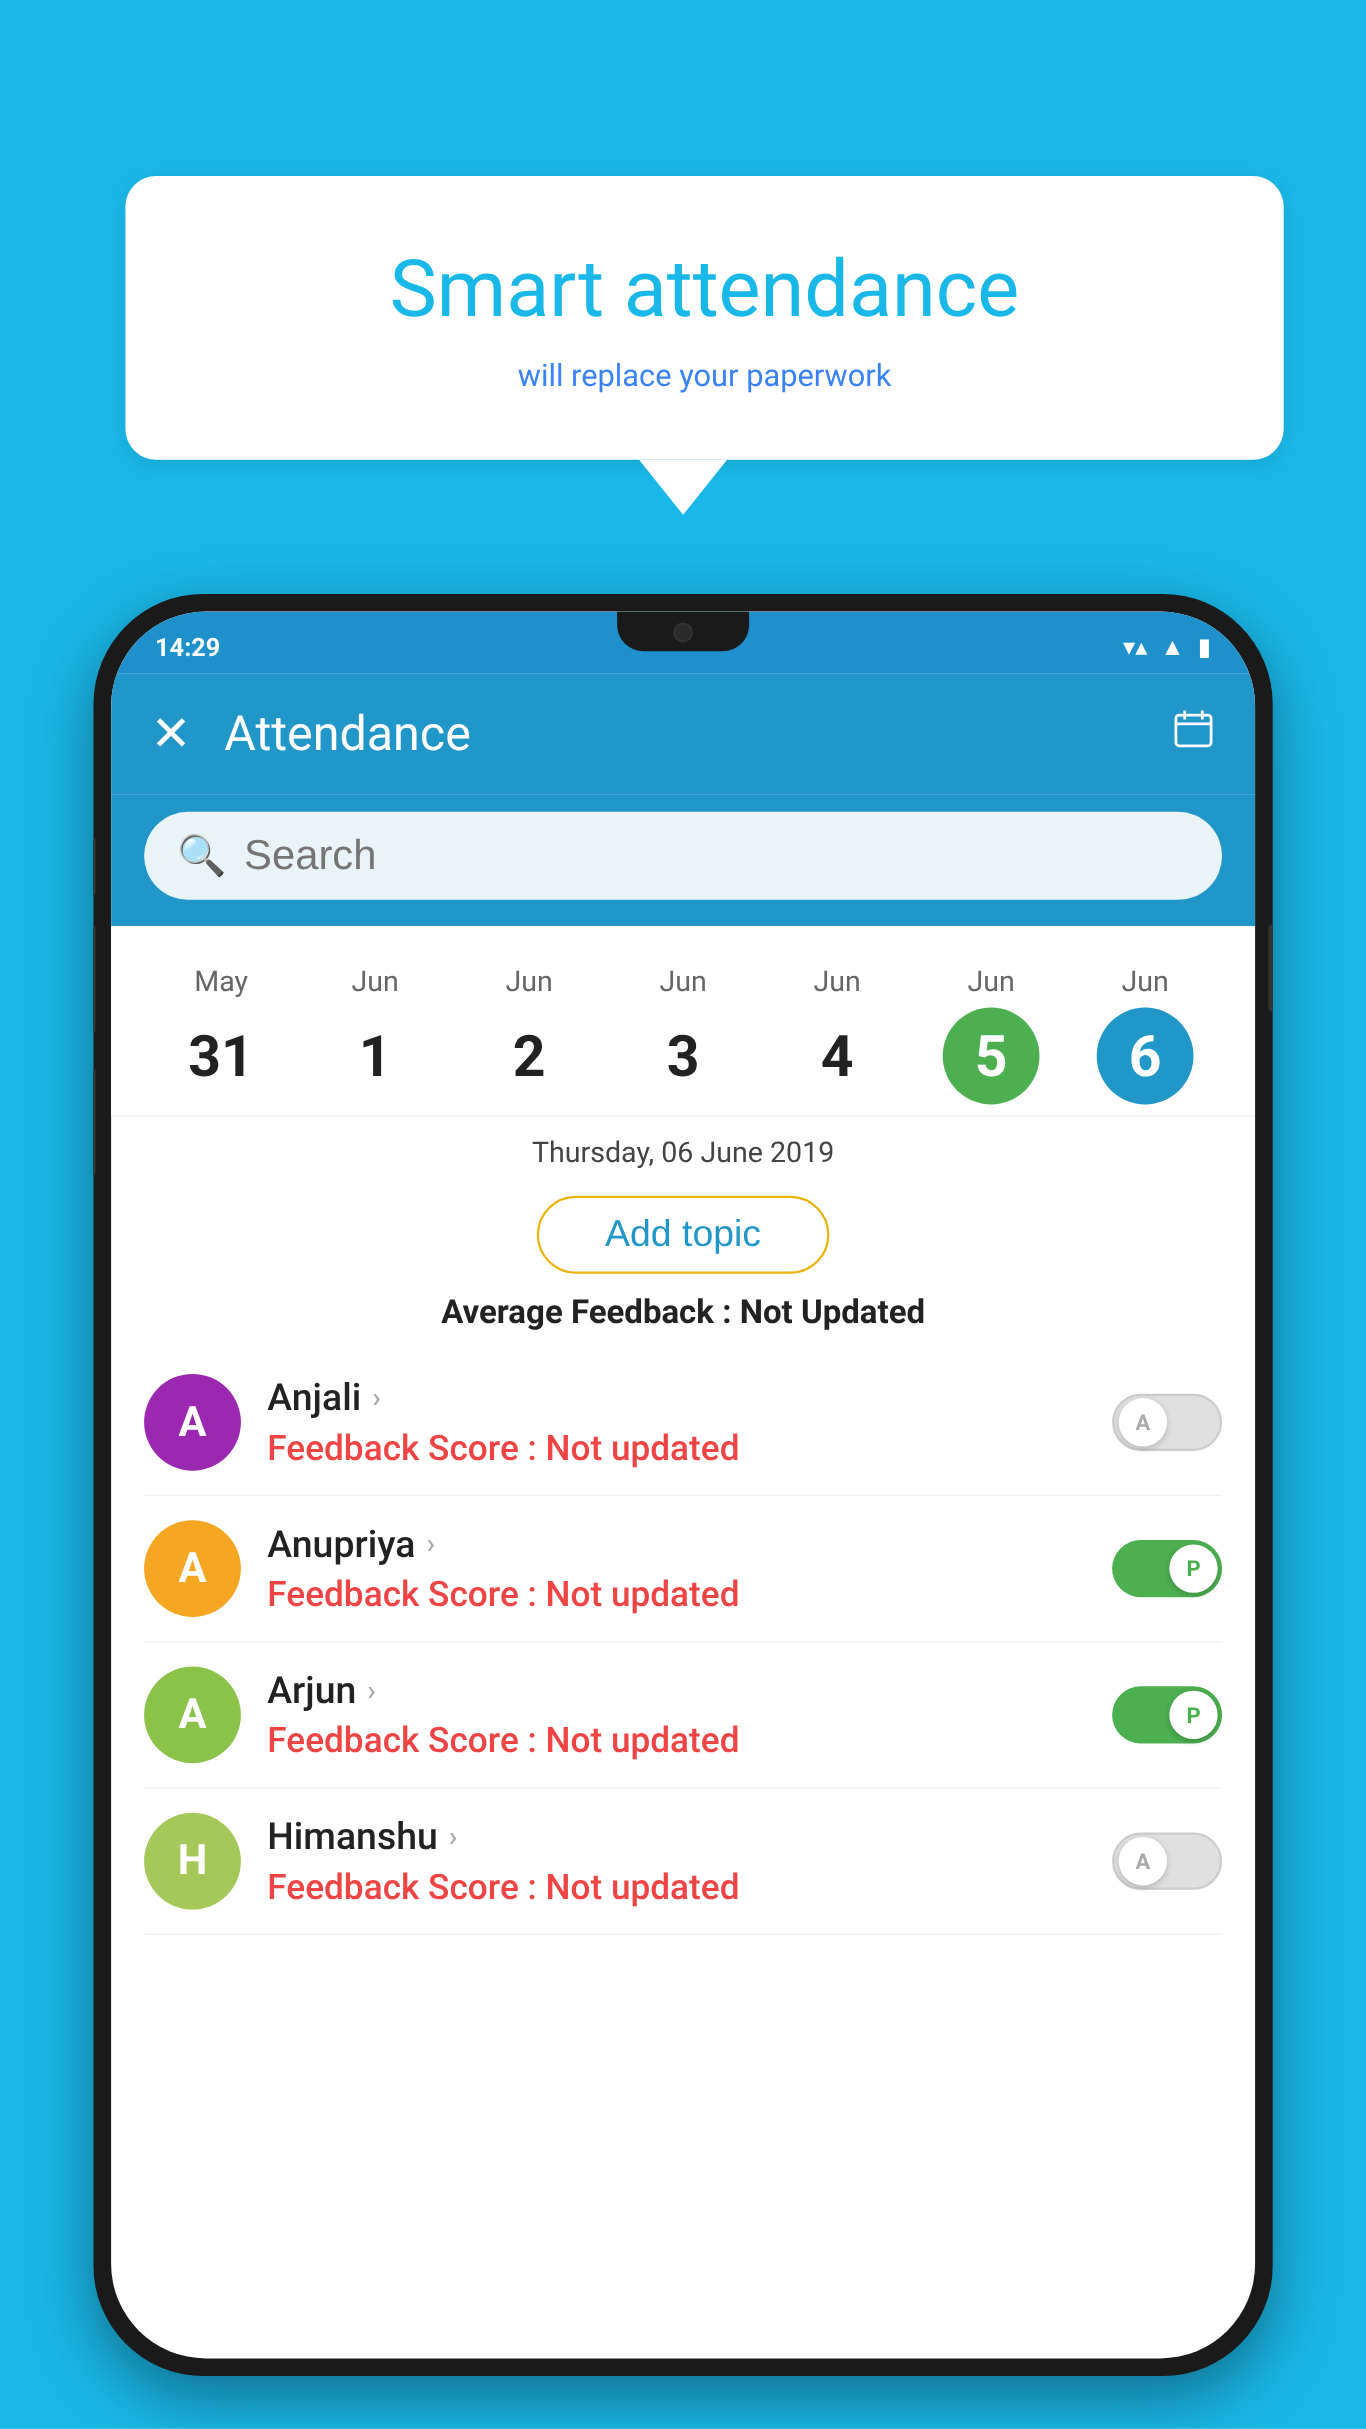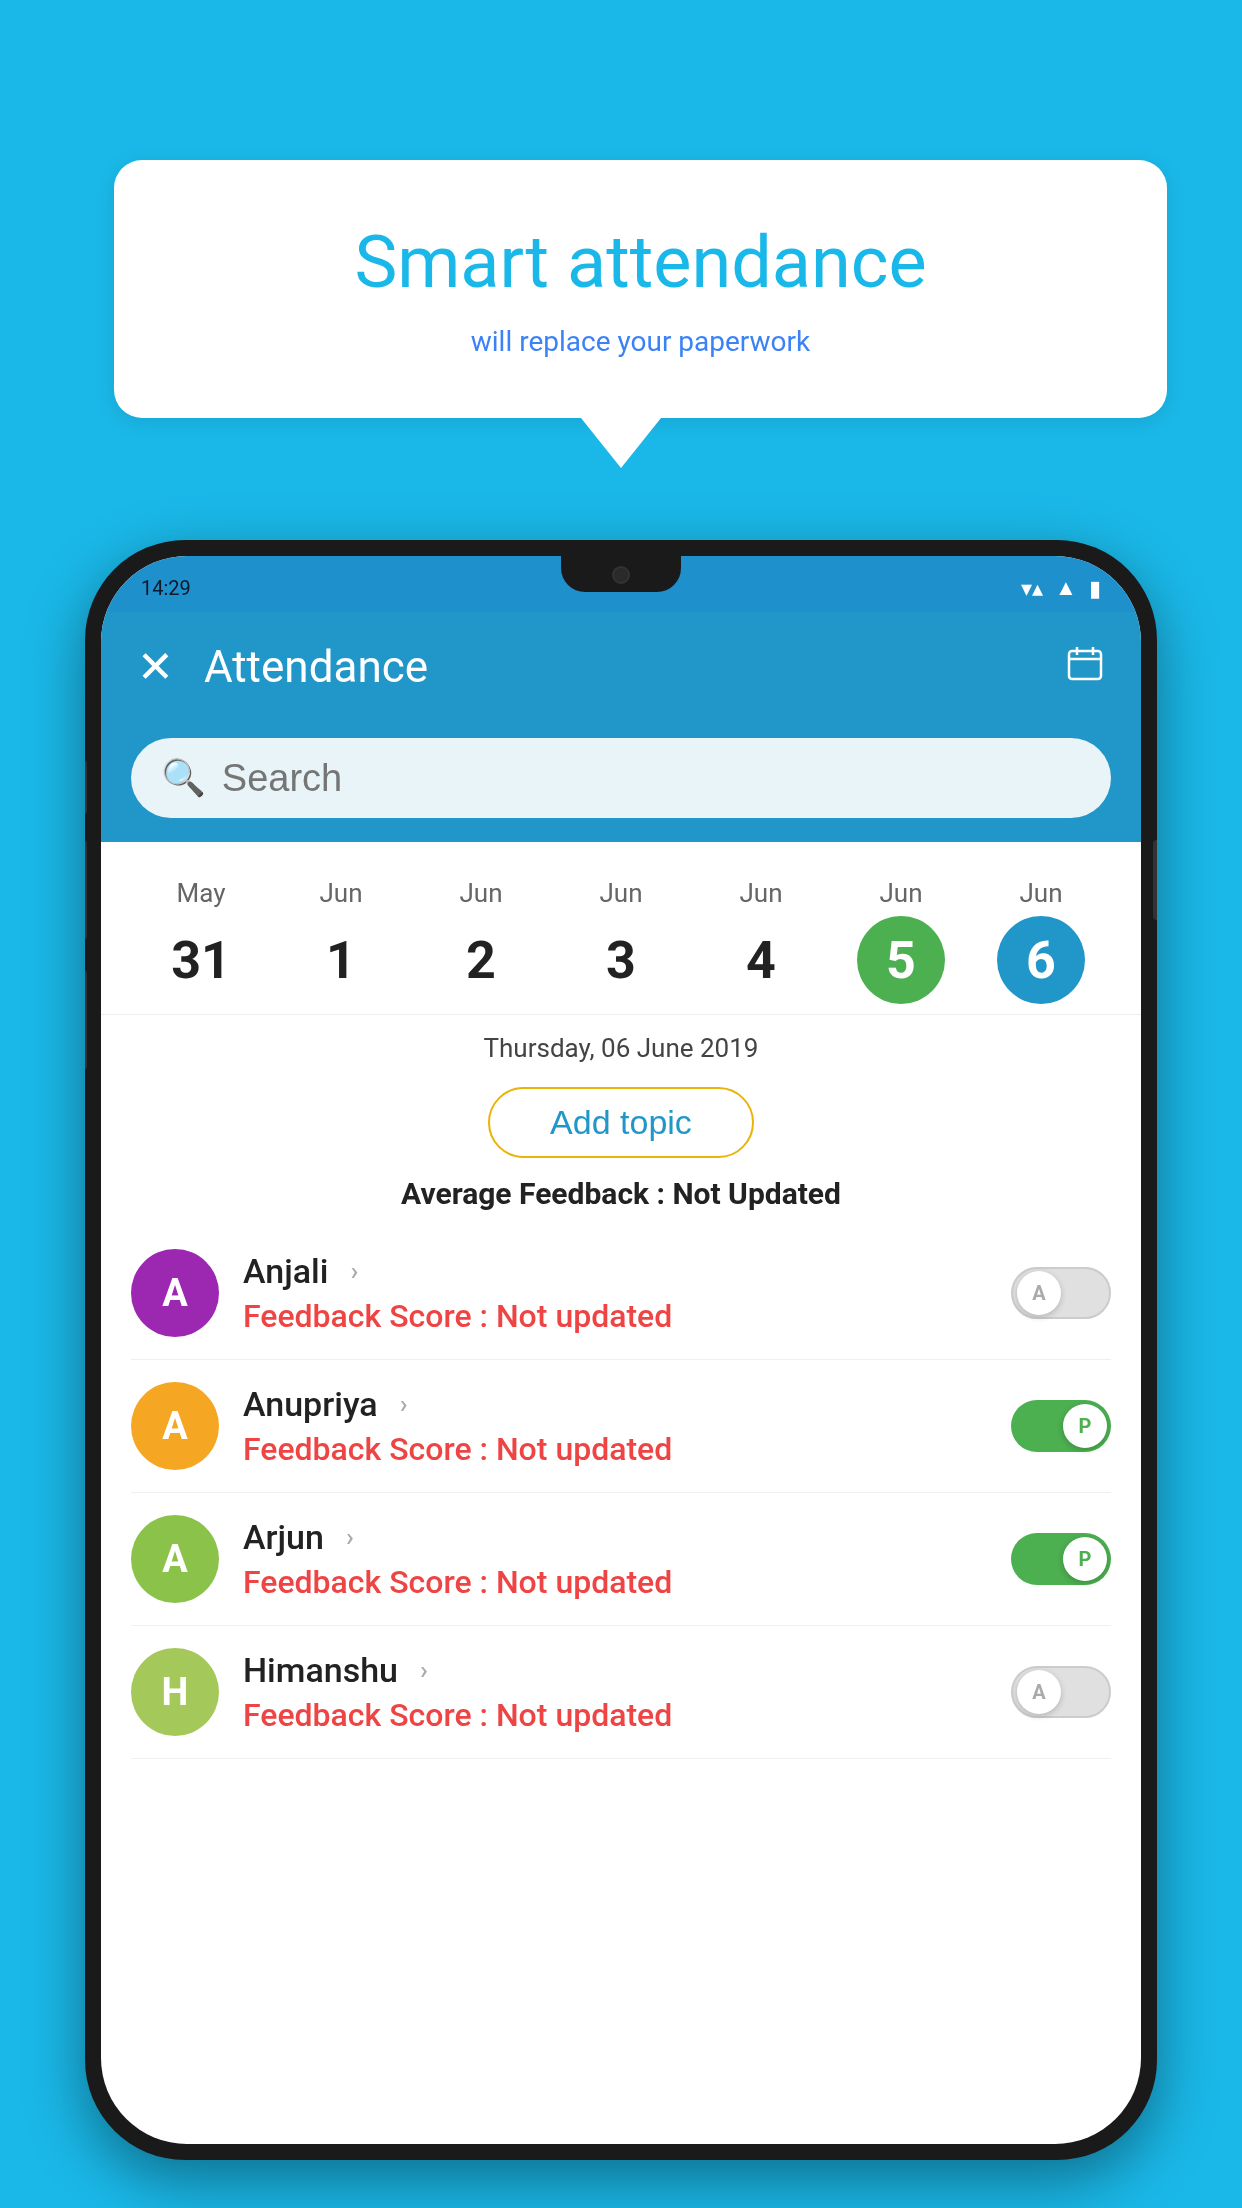--- a/index.html
+++ b/index.html
@@ -100,23 +100,23 @@
     .status-bar {
       background: #1e90cc;
       height: 56px;
       display: flex;
       align-items: center;
       justify-content: space-between;
       padding: 0 40px;
       padding-top: 8px;
     }
     .status-time {
-      color: #0f172a;
-      font-size: 20px;
-      font-weight: 400;
+      color: #ffffff;
+      font-size: 23px;
+      font-weight: 700;
     }
     .status-icons {
       display: flex;
       align-items: center;
       gap: 12px;
     }
     .status-icon {
       color: white;
       font-size: 22px;
     }
@@ -272,21 +272,21 @@
     }
     .student-info {
       flex: 1;
     }
     .student-name {
       font-size: 34px;
       font-weight: 500;
       color: #222;
       display: flex;
       align-items: center;
-      gap: 22px;
+      gap: 10px;
     }
     .student-name-chevron {
       color: #aaa;
       font-size: 26px;
     }
     .student-feedback {
       font-size: 32px;
       color: #ef4444;
       margin-top: 6px;
     }

